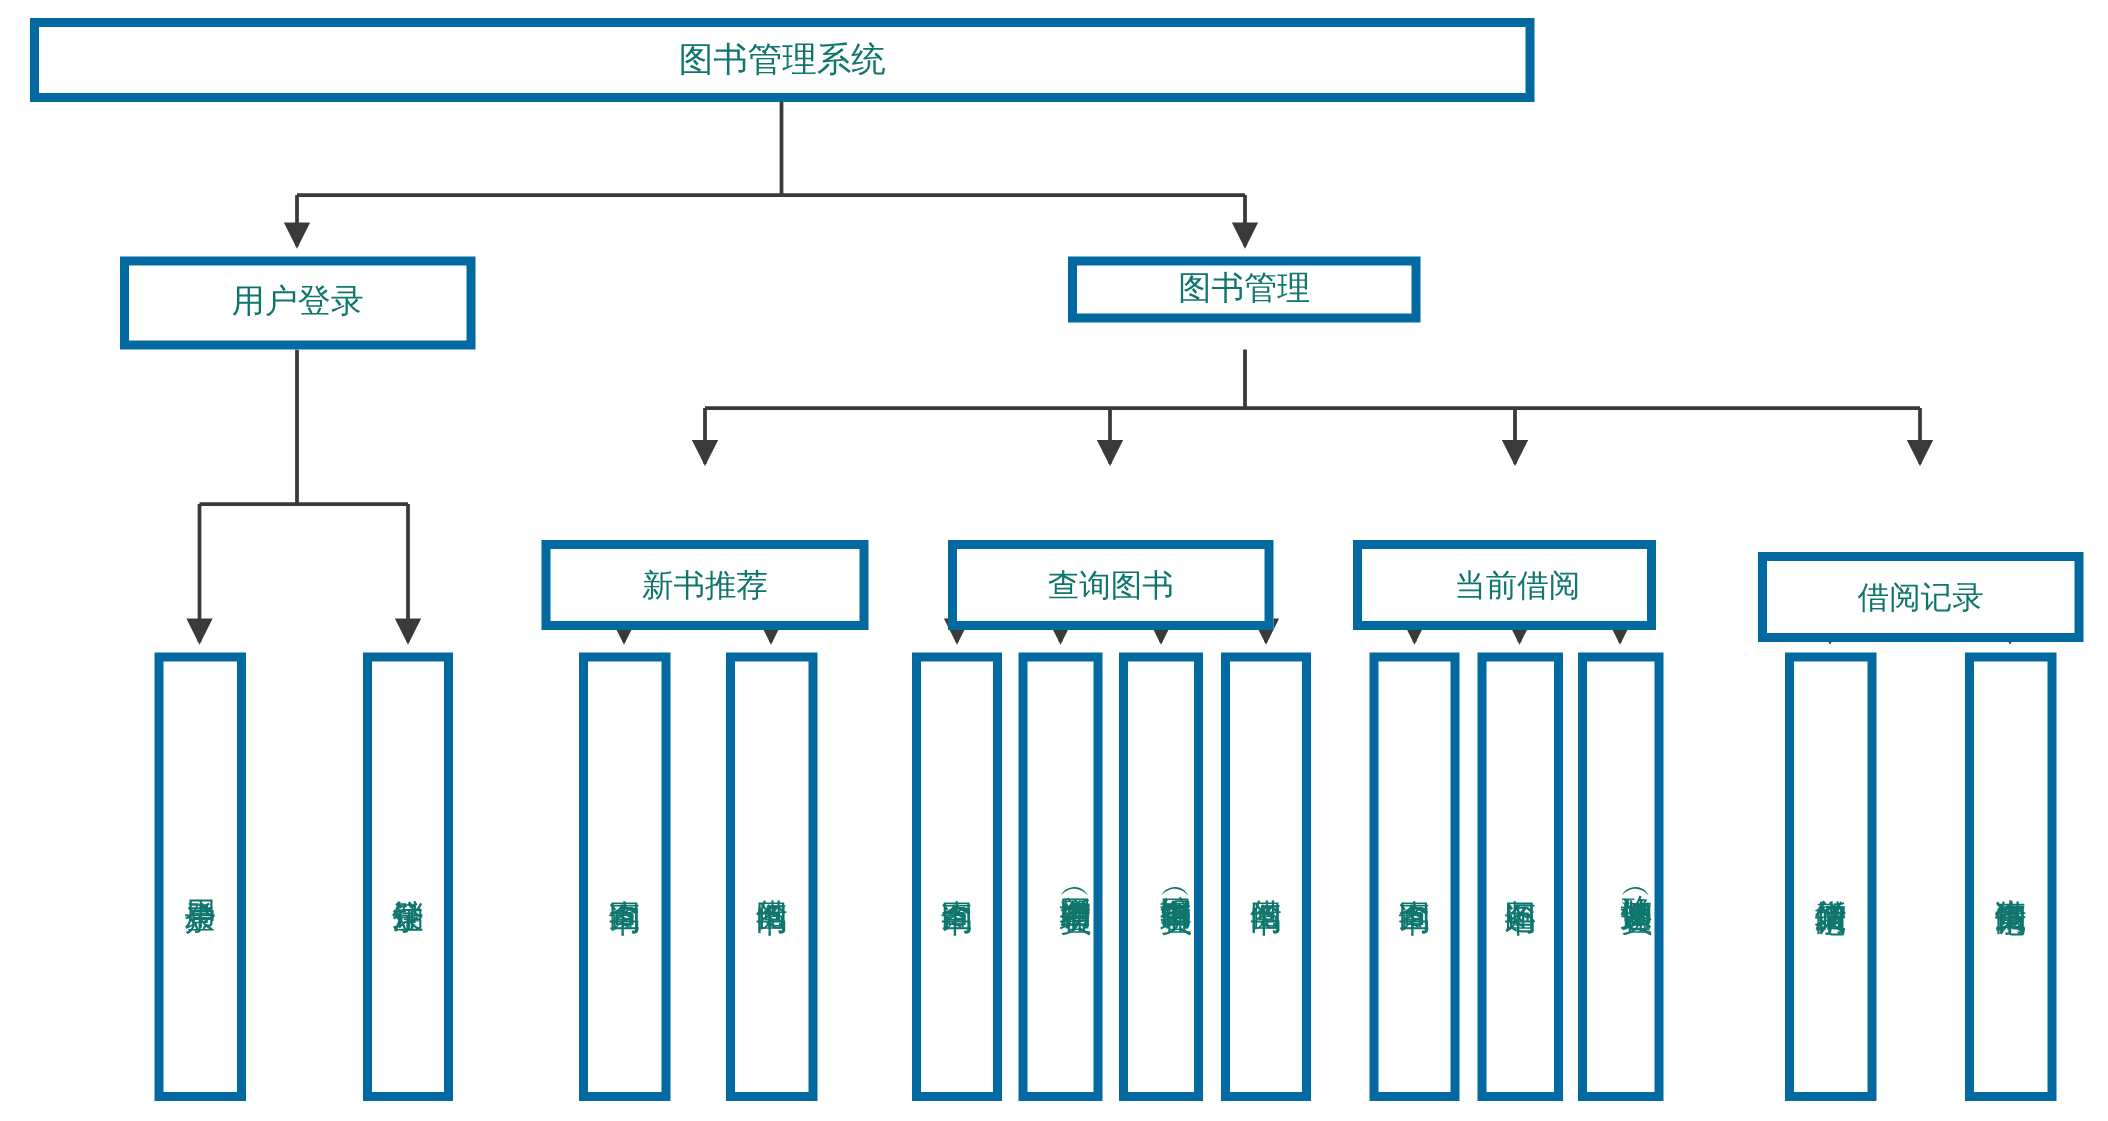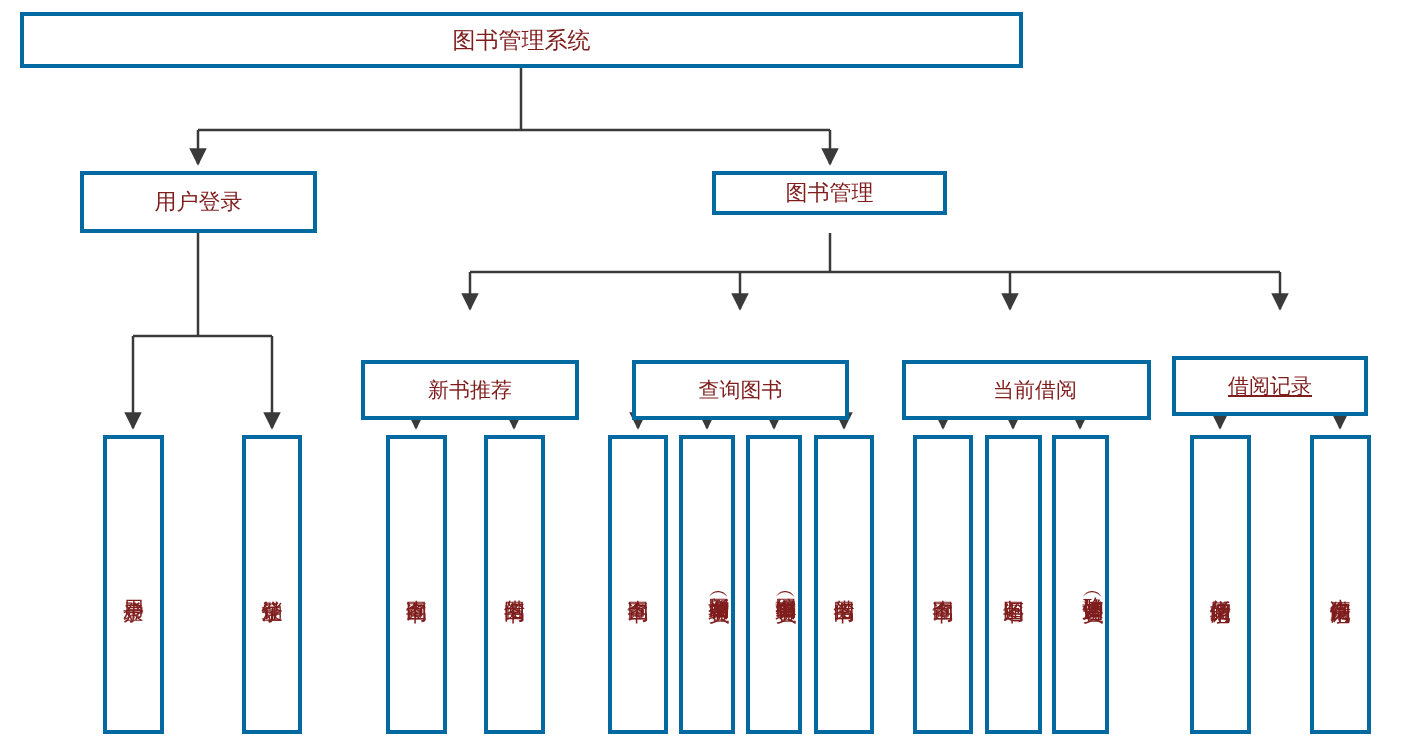--- a/index.html
+++ b/index.html
@@ -21,23 +21,23 @@
     position: absolute;
     left: 0;
     top: 0;
     width: 1405px;
     height: 747px;
     pointer-events: none;
   }
   .node {
     position: absolute;
     box-sizing: border-box;
-    border: 4px solid #0369a1;
+    border: 6px solid #0369a1;
     background: #ffffff;
-    color: #7f1d1d;
+    color: #0f766e;
     display: flex;
     align-items: center;
     justify-content: center;
     text-align: center;
     line-height: 1.15;
     z-index: 2;
   }
   .node.root {
     font-size: 23px;
   }
@@ -140,24 +140,24 @@
   <div class="node level2" style="left:712px; top:171px; width:235px; height:44px;">
     <span>图书管理</span>
   </div>
 
   <div class="node level3" style="left:361px; top:316px; width:218px; height:60px;">
     <span>新书推荐</span>
   </div>
   <div class="node level3" style="left:632px; top:316px; width:217px; height:60px;">
     <span>查询图书</span>
   </div>
-  <div class="node level3" style="left:902px; top:316px; width:249px; height:60px;padding-left:17px;">
+  <div class="node level3" style="left:902px; top:316px; width:202px; height:60px;padding-left:17px;">
     <span>当前借阅</span>
   </div>
-  <div class="node level3" style="left:1172px; top:312px; width:196px; height:60px;text-decoration:underline;">
+  <div class="node level3" style="left:1172px; top:324px; width:217px; height:60px;">
     <span>借阅记录</span>
   </div>
 
   <div class="node leaf" style="left:103px; top:435px; width:61px; height:299px;">
     <span class="vtext">用户登录</span>
   </div>
   <div class="node leaf" style="left:242px; top:435px; width:60px; height:299px;">
     <span class="vtext">注销登录</span>
   </div>
 

